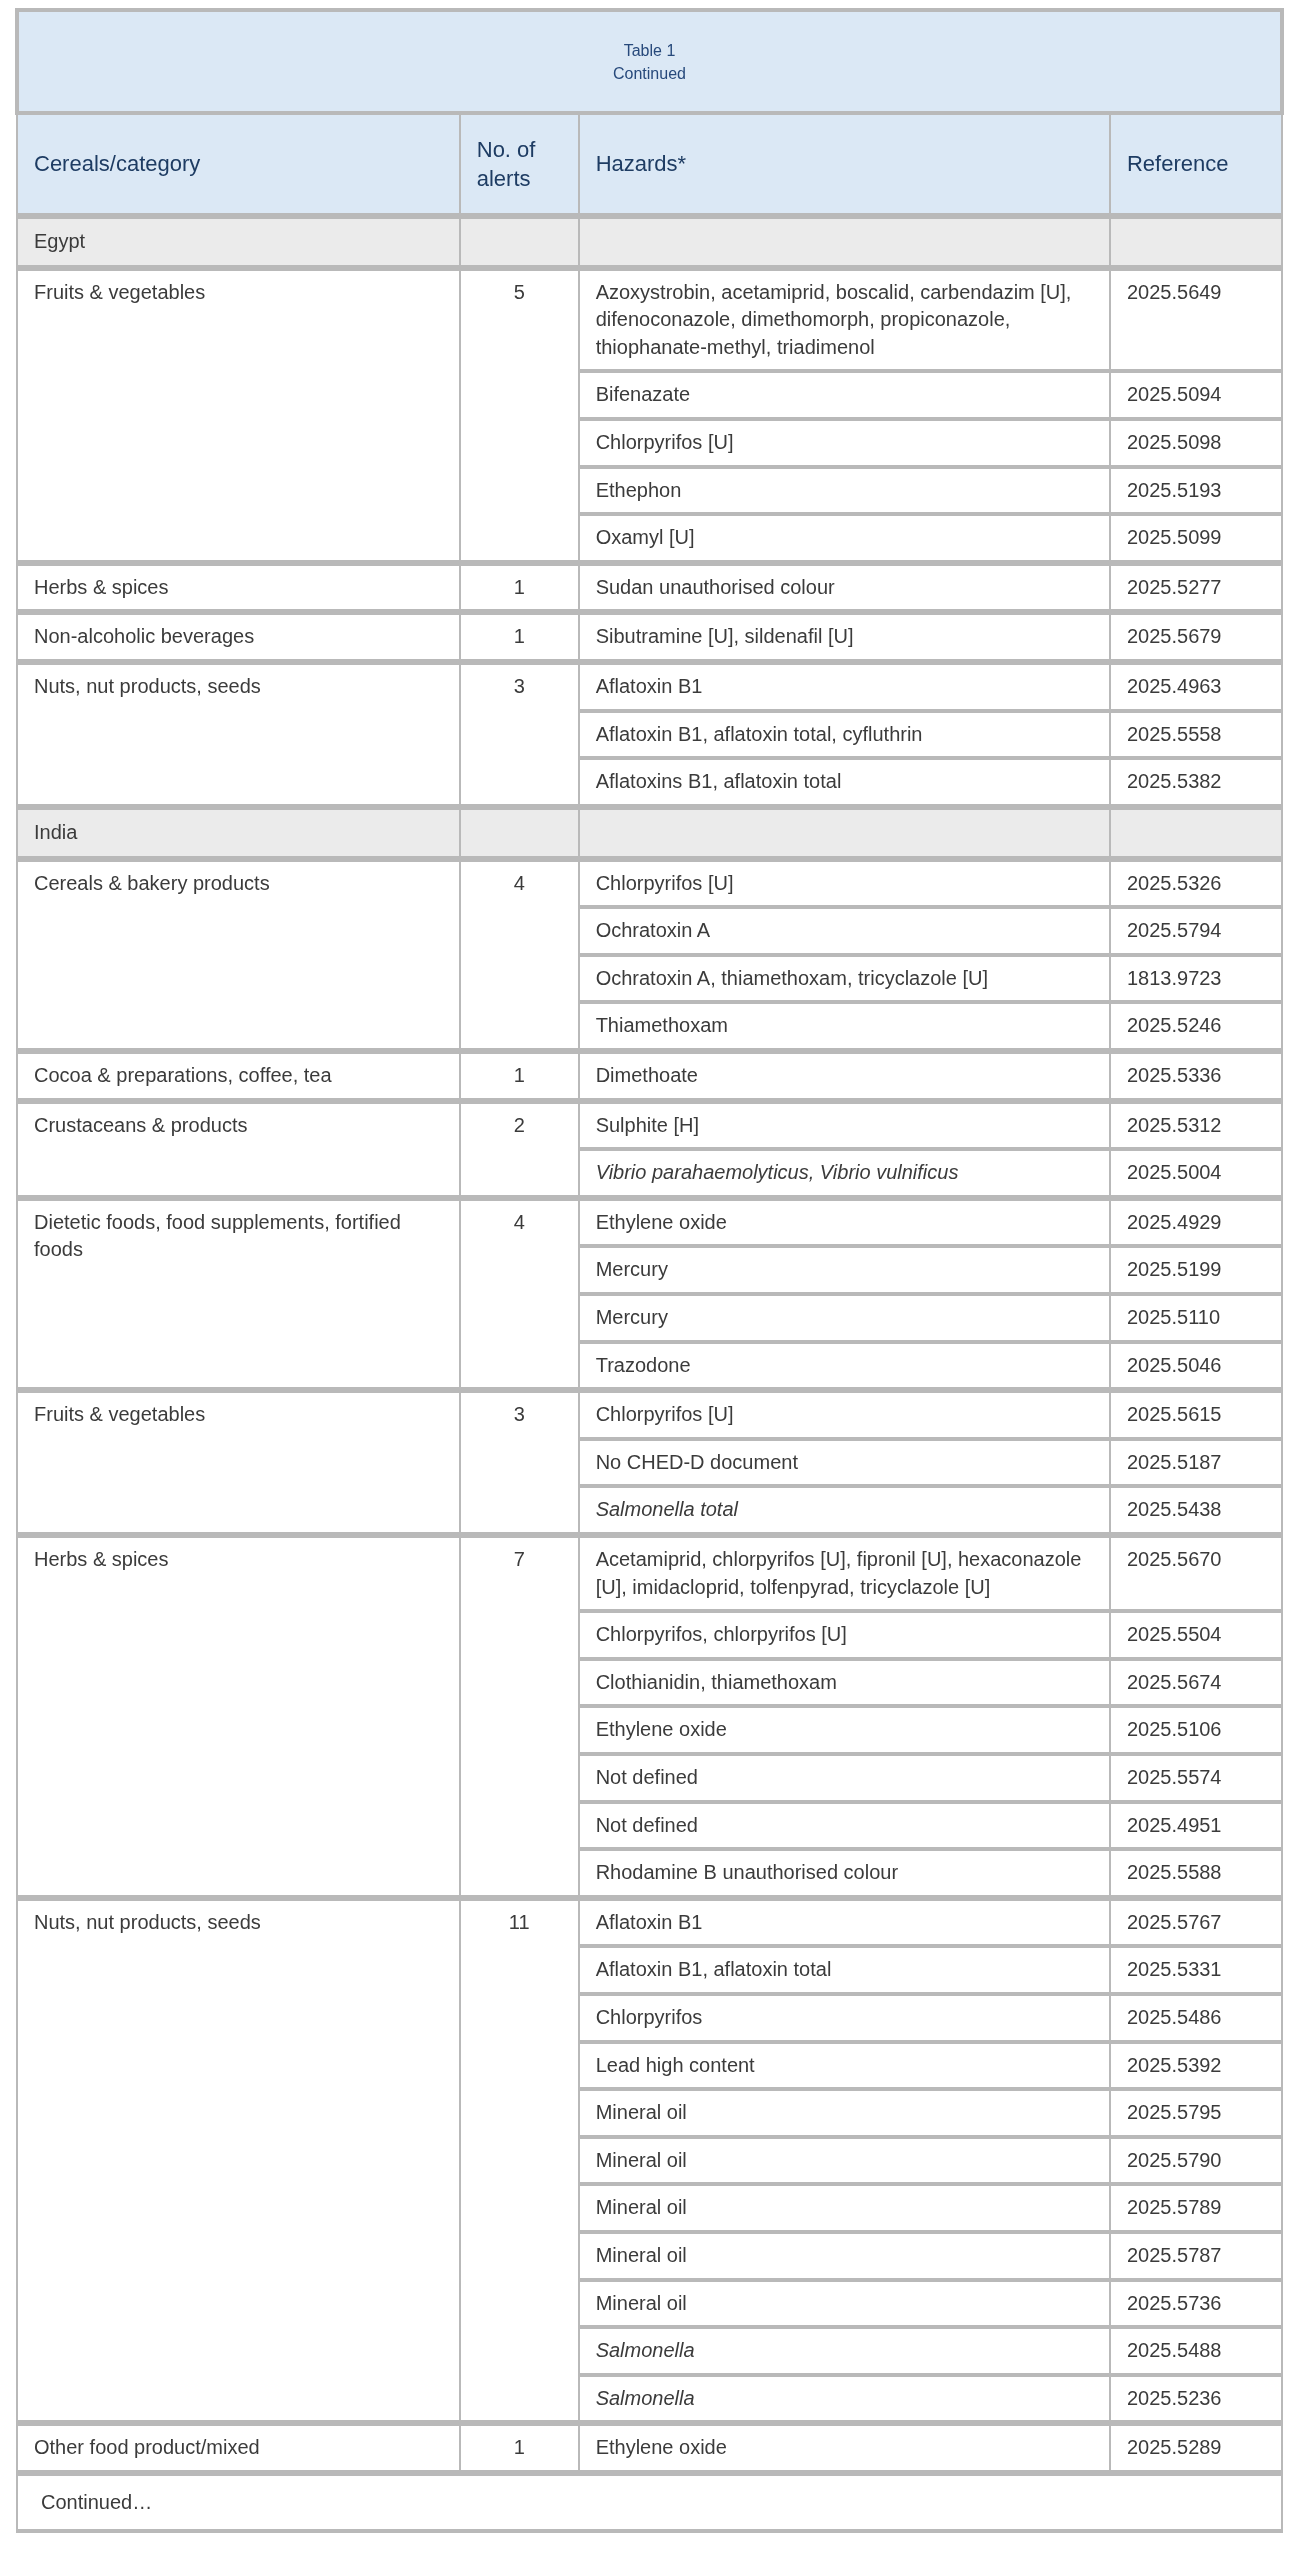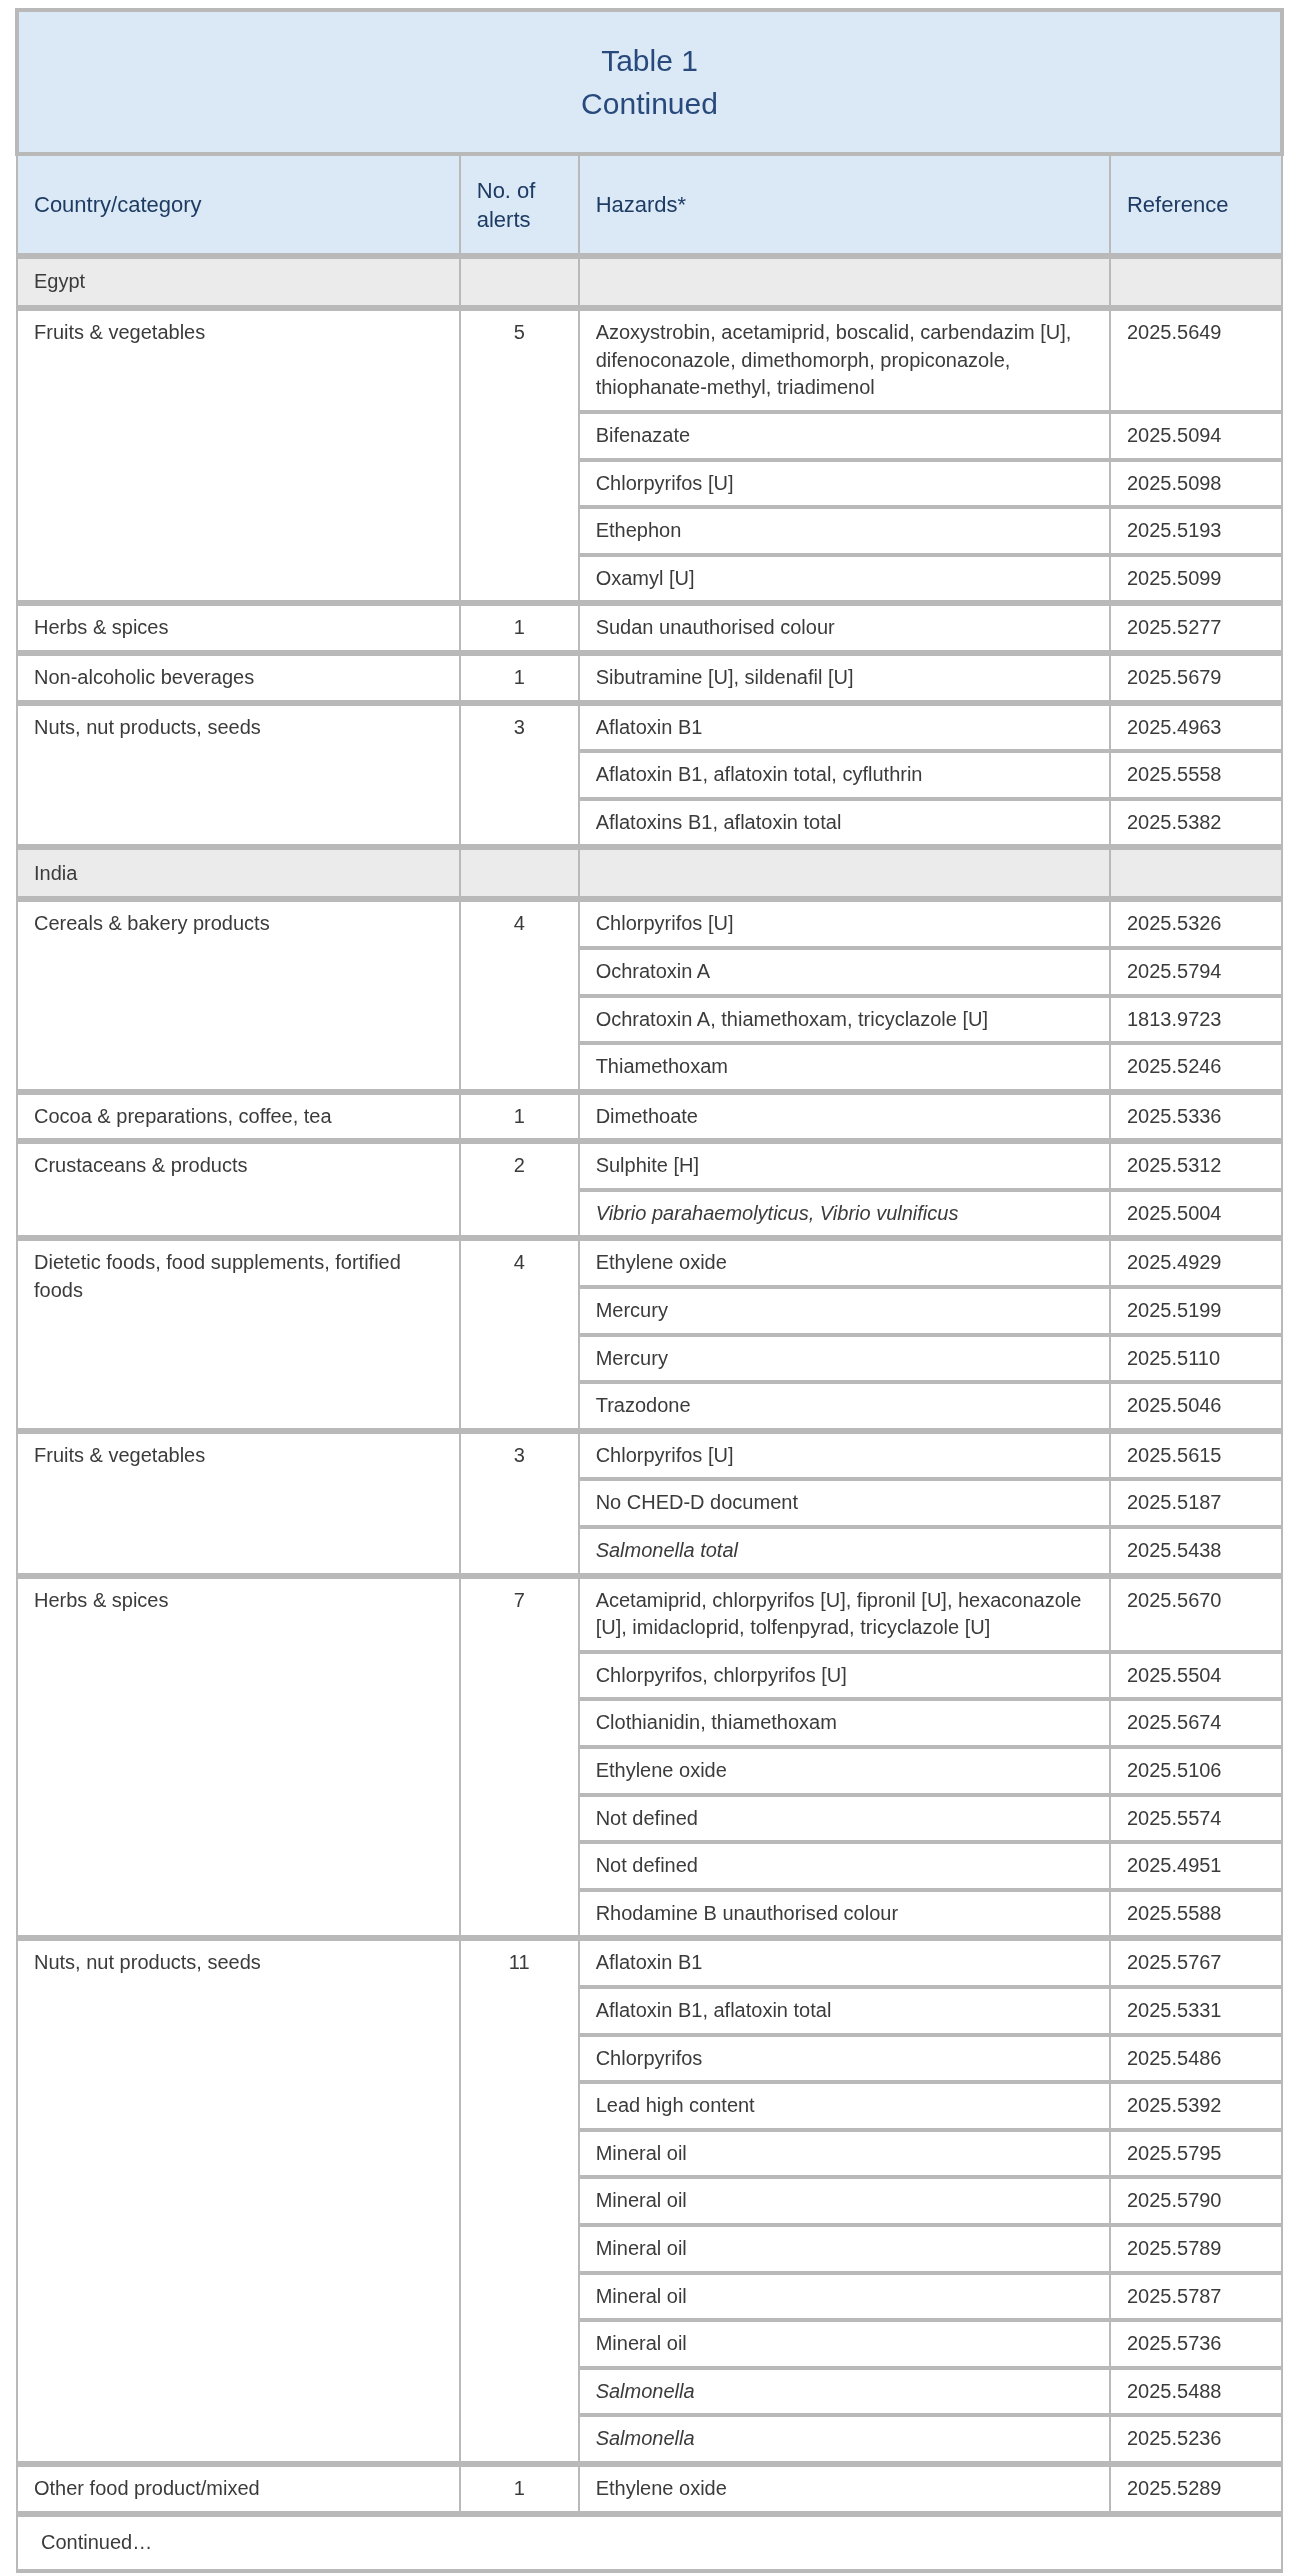--- a/index.html
+++ b/index.html
@@ -27,21 +27,21 @@
     border-top-width:4px;border-bottom-width:4px;
     padding:8px 16px;
     vertical-align:top;
     background:#ffffff;
     word-wrap:break-word;
   }
   .title-row td{
     background:var(--header-bg);
     color:var(--title-text);
     text-align:center;
-    font-size:30px;line-height:1.45;
+    font-size:16px;line-height:1.45;
     padding:26.5px 11.5px;
     border:4.6px solid var(--border);
   }
   .head-row td{
     background:var(--header-bg);
     color:var(--header-text);
     font-size:22px;line-height:1.32;
     vertical-align:middle;
     padding:19.6px 16px;
     border-top-width:4.6px;border-bottom-width:4.6px;
@@ -73,21 +73,21 @@
       <col style="width:13.6%">
     </colgroup>
     <tbody>
       <tr class="title-row">
         <td colspan="4">
           <div>Table 1</div>
           <div>Continued</div>
         </td>
       </tr>
       <tr class="head-row">
-        <td>Country/category</td>
+        <td>Cereals/category</td>
         <td>No. of alerts</td>
         <td>Hazards*</td>
         <td>Reference</td>
       </tr>
     </tbody>
     <tbody id="rows">
         <tr class="section-row">
           <td>Egypt</td>
           <td></td>
           <td></td>

